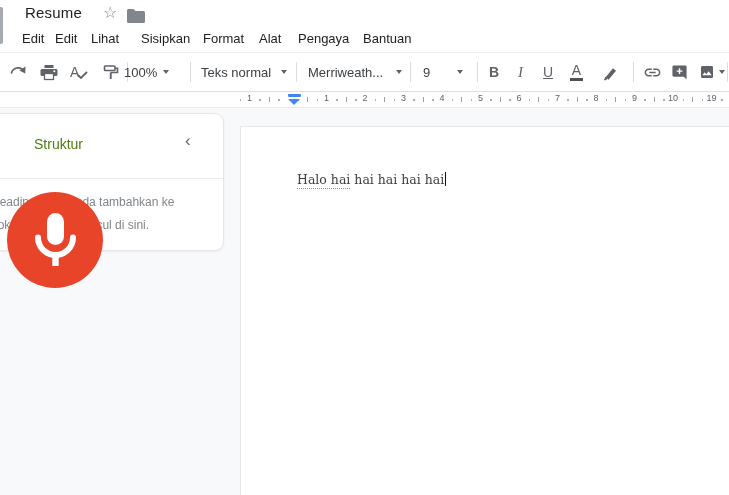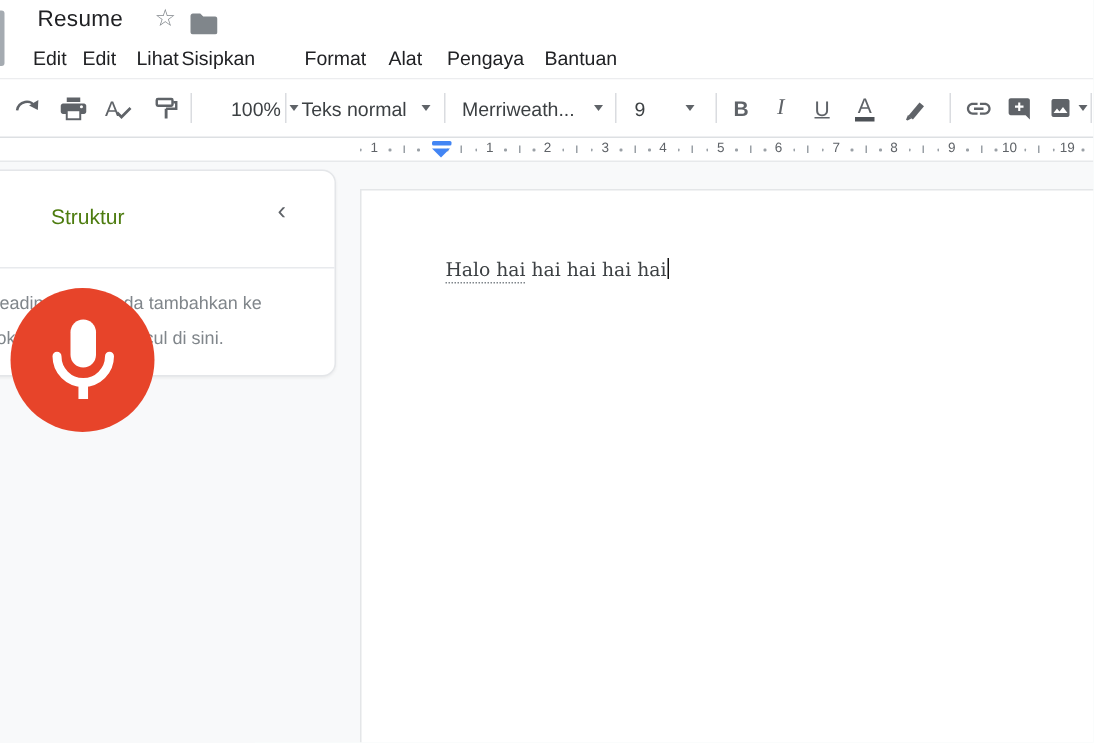--- a/index.html
+++ b/index.html
@@ -122,21 +122,21 @@
     <div class="doc-title">Resume</div>
     <div class="star">☆</div>
     <div class="folder">
       <svg width="19" height="15" viewBox="0 0 19 15">
           <path d="M1 2.6c0-.9.7-1.6 1.6-1.6h4.9l2 2h7.9c.9 0 1.6.7 1.6 1.6v8.8c0 .9-.7 1.6-1.6 1.6H2.6c-.9 0-1.6-.7-1.6-1.6z" fill="#80868B"></path>
         </svg>
     </div>
     <span class="menu-item" style="left:22px">Edit</span>
     <span class="menu-item" style="left:55px">Edit</span>
     <span class="menu-item" style="left:91px">Lihat</span>
-    <span class="menu-item" style="left:121px">Sisipkan</span>
+    <span class="menu-item" style="left:141px">Sisipkan</span>
     <span class="menu-item" style="left:203px">Format</span>
     <span class="menu-item" style="left:259px">Alat</span>
     <span class="menu-item" style="left:298px">Pengaya</span>
     <span class="menu-item" style="left:363px">Bantuan</span>
   </div>
 
   <div class="toolbar">
     <div class="tb" style="left:8px">
       <svg width="20" height="16" viewBox="0 0 20 16">
           <path d="M15.8 7.6C14.5 4.9 11.6 3.4 8.7 4C5.9 4.6 3.8 6.8 3.4 9.6" fill="none" stroke="#5F6368" stroke-width="1.7"></path>
@@ -159,21 +159,21 @@
     </div>
     <div class="tb" style="left:102px">
       <svg width="17" height="17" viewBox="0 0 17 17">
           <rect x="2.5" y="2" width="10.5" height="4.5" rx="0.8" fill="none" stroke="#5F6368" stroke-width="1.6"></rect>
           <path d="M13.5 4.2h2v4.3H8.7" fill="none" stroke="#5F6368" stroke-width="1.6"></path>
           <rect x="7.8" y="8.5" width="1.9" height="6.5" fill="#5F6368"></rect>
         </svg>
     </div>
     <div class="tb-sep" style="left:127px"></div>
 
-    <div class="tb" style="left:154px">
+    <div class="tb" style="left:124px">
       <span class="tb-text">100%</span>
       <span class="caret"></span>
     </div>
     <div class="tb-sep" style="left:190px"></div>
 
     <div class="tb" style="left:201px;width:86px;justify-content:space-between">
       <span class="tb-text">Teks normal</span>
       <span class="caret"></span>
     </div>
     <div class="tb-sep" style="left:296px"></div>

